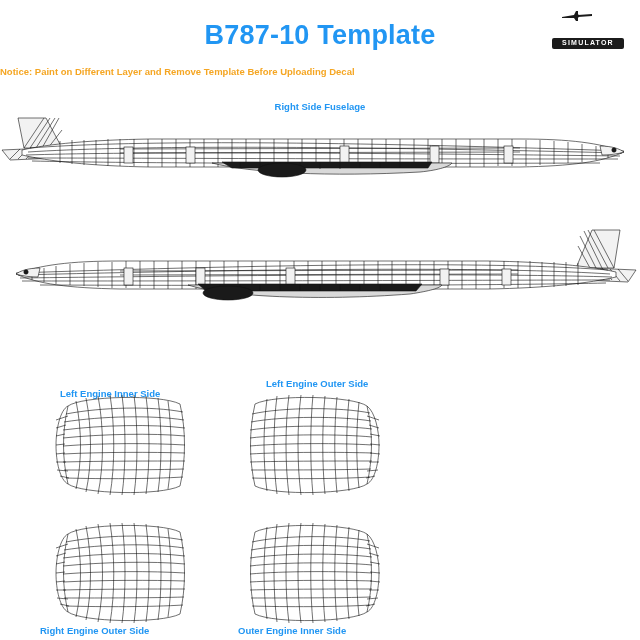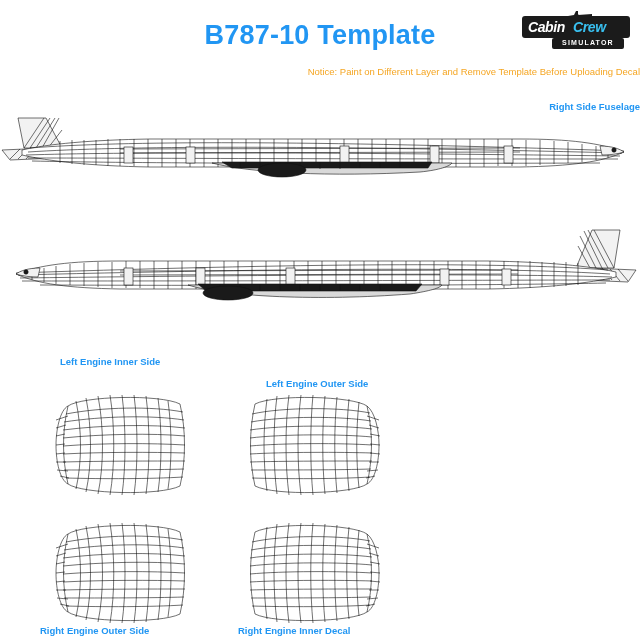--- a/index.html
+++ b/index.html
@@ -31,23 +31,23 @@
     font-size: 27px;
     font-weight: bold;
     color: #2196f3;
     letter-spacing: 0.2px;
   }
   .notice {
     position: absolute;
     left: 0;
     top: 66px;
     width: 640px;
-    text-align: right;
+    text-align: left;
     font-size: 9.5px;
-    font-weight: normal;
+    font-weight: bold;
     color: #f5a623;
   }
 
   
   .logo {
     position: absolute;
     right: 10px;
     top: 10px;
     width: 108px;
     height: 42px;
@@ -110,23 +110,23 @@
   }
 
   
   .label {
     position: absolute;
     font-size: 9.5px;
     font-weight: bold;
     color: #2196f3;
     white-space: nowrap;
   }
-  .lbl-right-fuse { left: 0; top: 101px; width: 640px; text-align: right; }
+  .lbl-right-fuse { left: 0; top: 101px; width: 640px; text-align: center; }
   .lbl-left-fuse  { left: 0; top: 274px; width: 640px; text-align: center; }
-  .lbl-lei  { left: 60px;  top: 356px; }
+  .lbl-lei  { left: 60px;  top: 388px; }
   .lbl-leo  { left: 240px; top: 378px; padding-left: 26px; }
   .lbl-reo  { left: 40px;  top: 625px; }
   .lbl-rei  { left: 238px; top: 625px; }
 
   
   .art { position: absolute; }
   .fuse-right { left: 0;   top: 110px; width: 640px; height: 80px; }
   .fuse-left  { left: 0;   top: 222px; width: 640px; height: 140px; }
   .eng { width: 150px; height: 110px; }
   .eng-lei { left: 52px;  top: 390px; }
@@ -147,35 +147,31 @@
 <div class="page">
 
   <div class="title">B787-10 Template</div>
   <div class="notice">Notice: Paint on Different Layer and Remove Template Before Uploading Decal</div>
 
   <div class="logo">
     <svg class="logo-plane" viewBox="0 0 34 12">
       <path d="M2 7 L14 5 L16 1 L18 1 L18 5 L32 4 L32 6 L18 7 L18 11 L16 11 L14 8 L2 8 Z" fill="#1b1b1b"></path>
       <circle cx="17" cy="6" r="2" fill="#1b1b1b"></circle>
     </svg>
-    <div class="logo-badge">
-      <span class="cabin">Cabin</span>
-      <span class="crew">Crew</span>
-    </div>
     <div class="logo-sub">
       <span>SIMULATOR</span>
     </div>
   </div>
 
   <div class="label lbl-right-fuse">Right Side Fuselage</div>
   <div class="label lbl-left-fuse">Left Side Fuselage</div>
   <div class="label lbl-lei">Left Engine Inner Side</div>
   <div class="label lbl-leo">Left Engine Outer Side</div>
   <div class="label lbl-reo">Right Engine Outer Side</div>
-  <div class="label lbl-rei">Right Engine Inner Decal</div>
+  <div class="label lbl-rei">Outer Engine Inner Side</div>
 
   <div class="art fuse-right">
     <svg width="640" height="80" viewBox="0 0 640 80">
       <g stroke="#111" fill="none" stroke-width="0.6">
 
         <path class="fill-lt" d="M18 8 L46 8 L62 38 L24 38 Z"></path>
         <path d="M24 38 L44 8 M30 38 L50 8 M36 38 L55 8 M42 38 L59 8 M48 38 L62 20"></path>
 
         <path class="fill-lt" d="M2 40 L48 38 L56 48 L10 50 Z"></path>
         <path d="M10 49 L20 39 M18 49 L28 39 M26 49 L36 38 M34 48 L44 38"></path>

